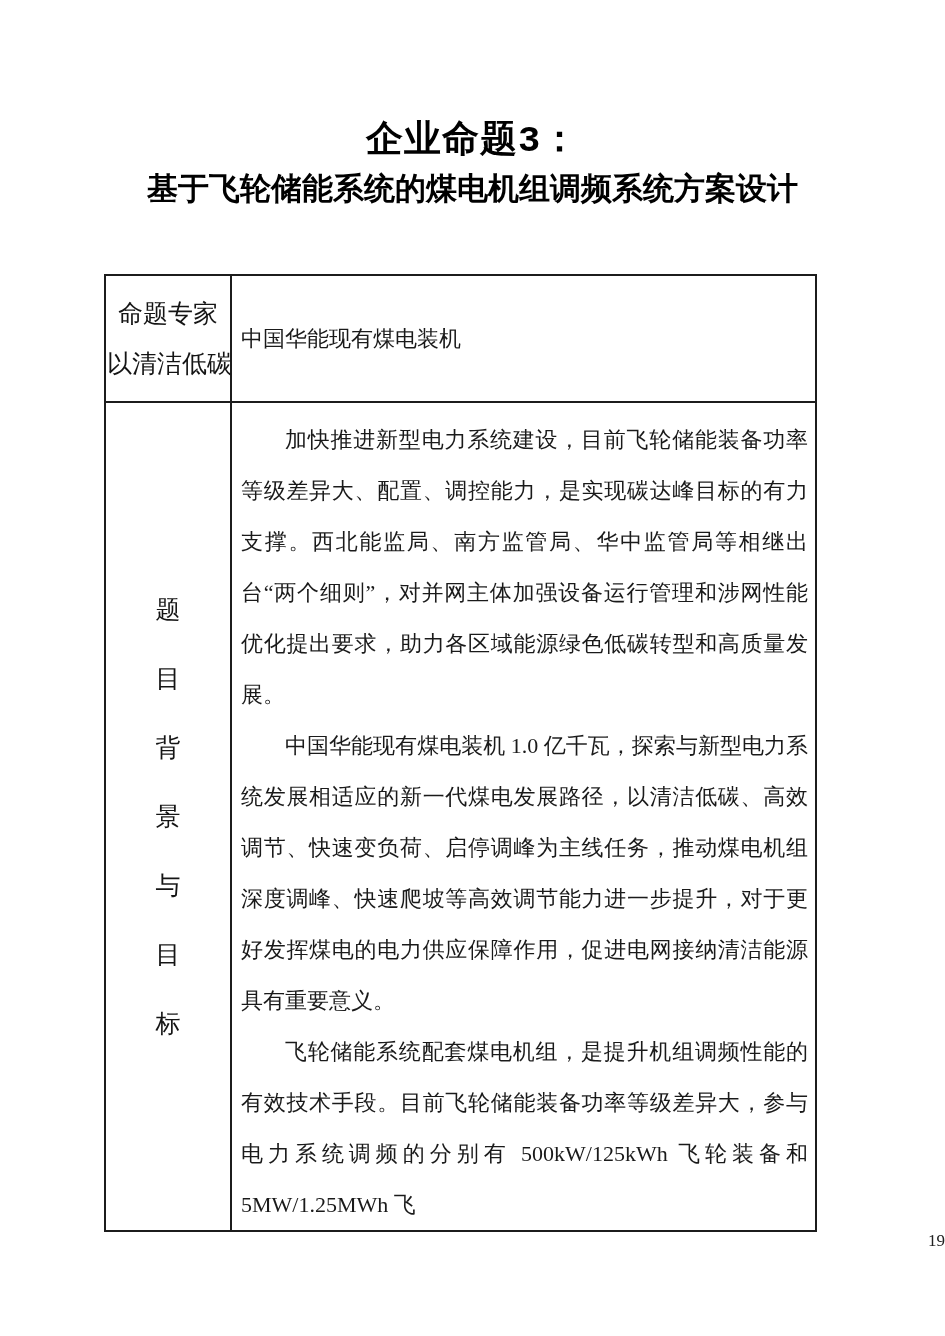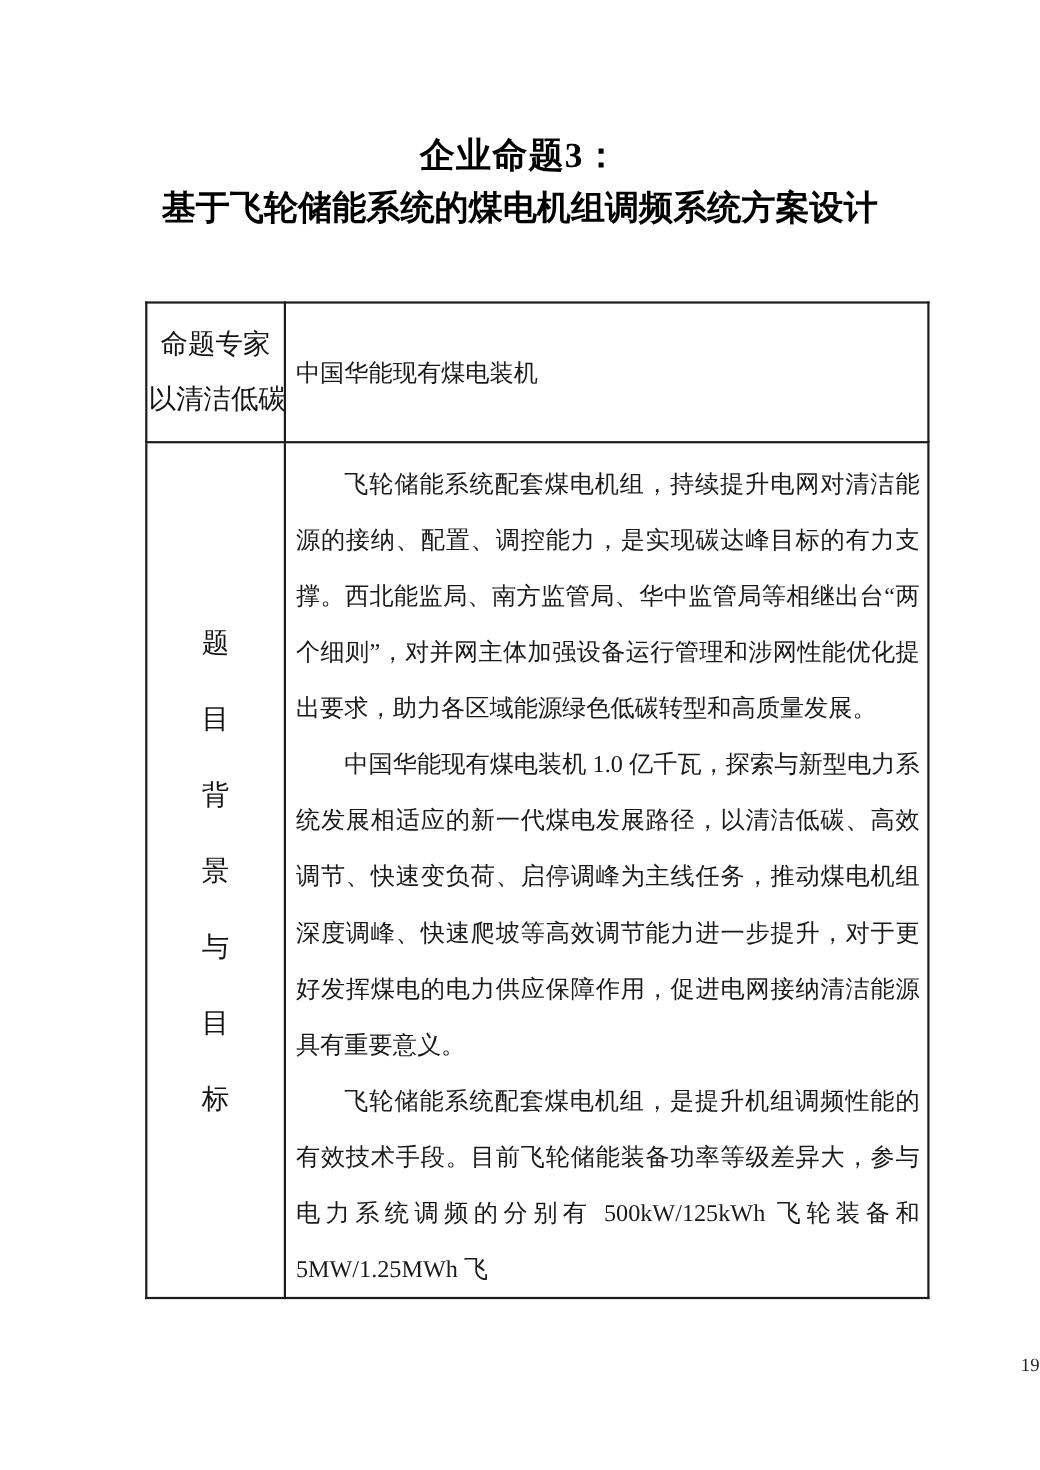--- a/index.html
+++ b/index.html
@@ -21,33 +21,34 @@
   .doc-title {
     position: absolute;
     top: 118px;
     left: 0;
     width: 945px;
     text-align: center;
     font-weight: bold;
     color: #000000;
   }
   .title-line1 {
-    font-size: 32px;
+    font-size: 37px;
     line-height: 47px;
     letter-spacing: 1px;
+    font-family: Liberation Mono, monospace;
   }
   .title-line2 {
     font-size: 31px;
     line-height: 47px;
   }
 
   
   .info-table {
     position: absolute;
-    left: 132px;
+    left: 104px;
     top: 274px;
     width: 713px;
     border-collapse: collapse;
     table-layout: fixed;
   }
   .info-table td {
     border: 2px solid #1c1c1c;
     background: #ffffff;
   }
   .row-expert { height: 127px; }
@@ -137,21 +138,21 @@
           <span>题</span>
           <span>目</span>
           <span>背</span>
           <span>景</span>
           <span>与</span>
           <span>目</span>
           <span>标</span>
         </div>
       </td>
       <td class="value-cell body-cell">
-        <p>飞轮储能系统配套煤电机组，持续提升电网对清洁能源的接纳、配置、调控能力，是实现碳达峰目标的有力支撑。西北能监局、南方监管局、华中监管局等相继出台“两个细则”，对并网主体加强设备运行管理和涉网性能优化提出要求，助力各区域能源绿色低碳转型和高质量发展。</p>
+        <p>加快推进新型电力系统建设，目前飞轮储能装备功率等级差异大、配置、调控能力，是实现碳达峰目标的有力支撑。西北能监局、南方监管局、华中监管局等相继出台“两个细则”，对并网主体加强设备运行管理和涉网性能优化提出要求，助力各区域能源绿色低碳转型和高质量发展。</p>
         <p>中国华能现有煤电装机 1.0 亿千瓦，探索与新型电力系统发展相适应的新一代煤电发展路径，以清洁低碳、高效调节、快速变负荷、启停调峰为主线任务，推动煤电机组深度调峰、快速爬坡等高效调节能力进一步提升，对于更好发挥煤电的电力供应保障作用，促进电网接纳清洁能源具有重要意义。</p>
         <p>飞轮储能系统配套煤电机组，是提升机组调频性能的有效技术手段。目前飞轮储能装备功率等级差异大，参与电力系统调频的分别有 500kW/125kWh 飞轮装备和 5MW/1.25MWh 飞</p>
       </td>
     </tr>
   </tbody>
     </table>
 
   <div class="page-number">19</div>
 
 </div>

